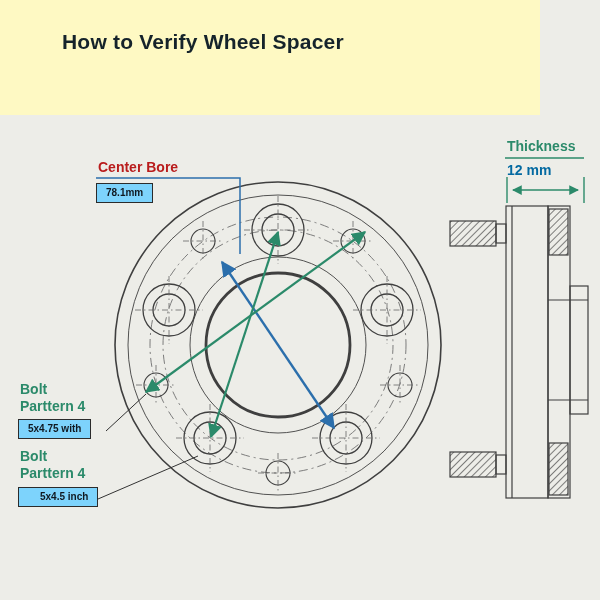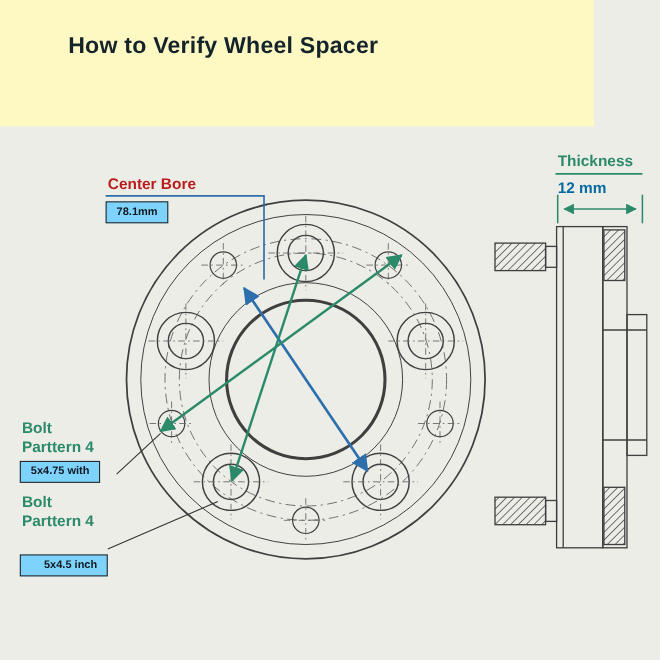--- a/index.html
+++ b/index.html
@@ -156,15 +156,15 @@
   <div class="lbl green" style="left:20px;top:381px;">
     <div>Bolt</div>
     <div>Parttern 4</div>
   </div>
   <div class="box" style="left:18px;top:419px;">5x4.75 with</div>
 
   <div class="lbl green" style="left:20px;top:448px;">
     <div>Bolt</div>
     <div>Parttern 4</div>
   </div>
-  <div class="box" style="left:18px;top:504px;padding-left:21px;">5x4.5 inch</div>
+  <div class="box" style="left:18px;top:487px;padding-left:21px;">5x4.5 inch</div>
 
 </div>
 
 </body></html>

